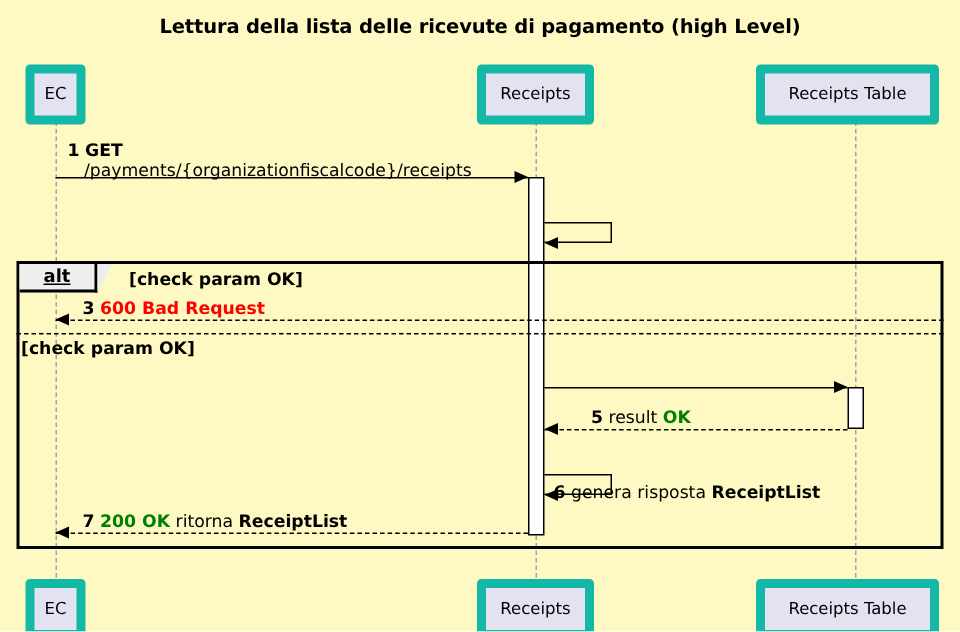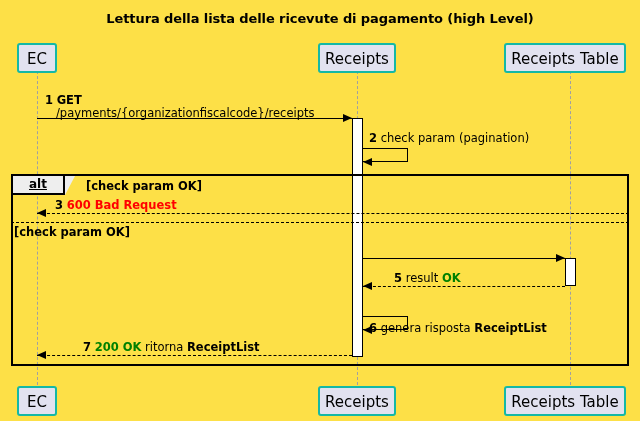--- a/index.html
+++ b/index.html
@@ -7,21 +7,21 @@
     padding: 0;
     background: #ffffff;
   }
   body {
     font-family: "DejaVu Sans", sans-serif;
   }
   #diagram {
     position: relative;
     width: 640px;
     height: 421px;
-    background: #fde047;
+    background: #fef9c3;
     overflow: hidden;
   }
   .title {
     position: absolute;
     left: 0;
     top: 11px;
     width: 640px;
     text-align: center;
     font-size: 13px;
     font-weight: bold;
@@ -30,27 +30,27 @@
   }
   .lifeline {
     position: absolute;
     width: 0;
     border-left: 1px dashed #a0a0a0;
   }
   .participant {
     position: absolute;
     box-sizing: border-box;
     background: #E2E2F0;
-    border: 2px solid #14b8a6;
+    border: 6px solid #14b8a6;
     border-radius: 3px;
     color: #000000;
-    font-size: 15px;
+    font-size: 11px;
     text-align: center;
     line-height: 28px;
-    height: 30px;
+    height: 40px;
     white-space: nowrap;
   }
   .activation {
     position: absolute;
     box-sizing: border-box;
     background: #ffffff;
     border: 1px solid #000000;
     width: 11px;
   }
   
@@ -169,24 +169,20 @@
   <div class="msg-label" style="left:45px; top:94px;">
     <span class="num">1</span>
     <span class="bold">GET</span>
   </div>
   <div class="msg-label" style="left:56px; top:107px;">
     <span>/payments/{organizationfiscalcode}/receipts</span>
   </div>
   <div class="msg-line" style="left:37px; top:118px; width:315px;"></div>
   <div class="arrow-r" style="left:343px; top:114px;"></div>
 
-  <div class="msg-label" style="left:369px; top:132px;">
-    <span class="num">2</span>
-    <span>check param (pagination)</span>
-  </div>
   <div class="self-loop" style="left:363px; top:148px; width:45px; height:14px;"></div>
   <div class="arrow-l" style="left:363px; top:158px;"></div>
 
   <div class="frame" style="left:11px; top:174px; width:618px; height:192px;"></div>
   <div class="frame-tab" style="left:13px; top:176px; width:52px; height:19px;text-decoration:underline;">
     <span>alt</span>
   </div>
   <div class="frame-tab-notch" style="left:65px; top:176px;"></div>
   <div class="guard" style="left:86px; top:179px;">[check param OK]</div>
 
@@ -210,20 +206,20 @@
   <div class="msg-line dotted" style="left:363px; top:286px; width:202px;"></div>
   <div class="arrow-l" style="left:363px; top:282px;"></div>
 
   <div class="msg-label" style="left:369px; top:300px;margin-top:22px;">
     <span class="num">6</span>
     <span>genera risposta </span><span class="bold">ReceiptList</span>
   </div>
   <div class="self-loop" style="left:363px; top:316px; width:45px; height:14px;"></div>
   <div class="arrow-l" style="left:363px; top:326px;"></div>
 
-  <div class="msg-label" style="left:55px; top:341px;margin-left:28px;">
+  <div class="msg-label" style="left:55px; top:341px;">
     <span class="num">7</span>
     <span class="green">200 OK</span><span> ritorna </span><span class="bold">ReceiptList</span>
   </div>
   <div class="msg-line dotted" style="left:37px; top:355px; width:315px;"></div>
   <div class="arrow-l" style="left:37px; top:351px;"></div>
 
 </div>
 
 </body></html>

